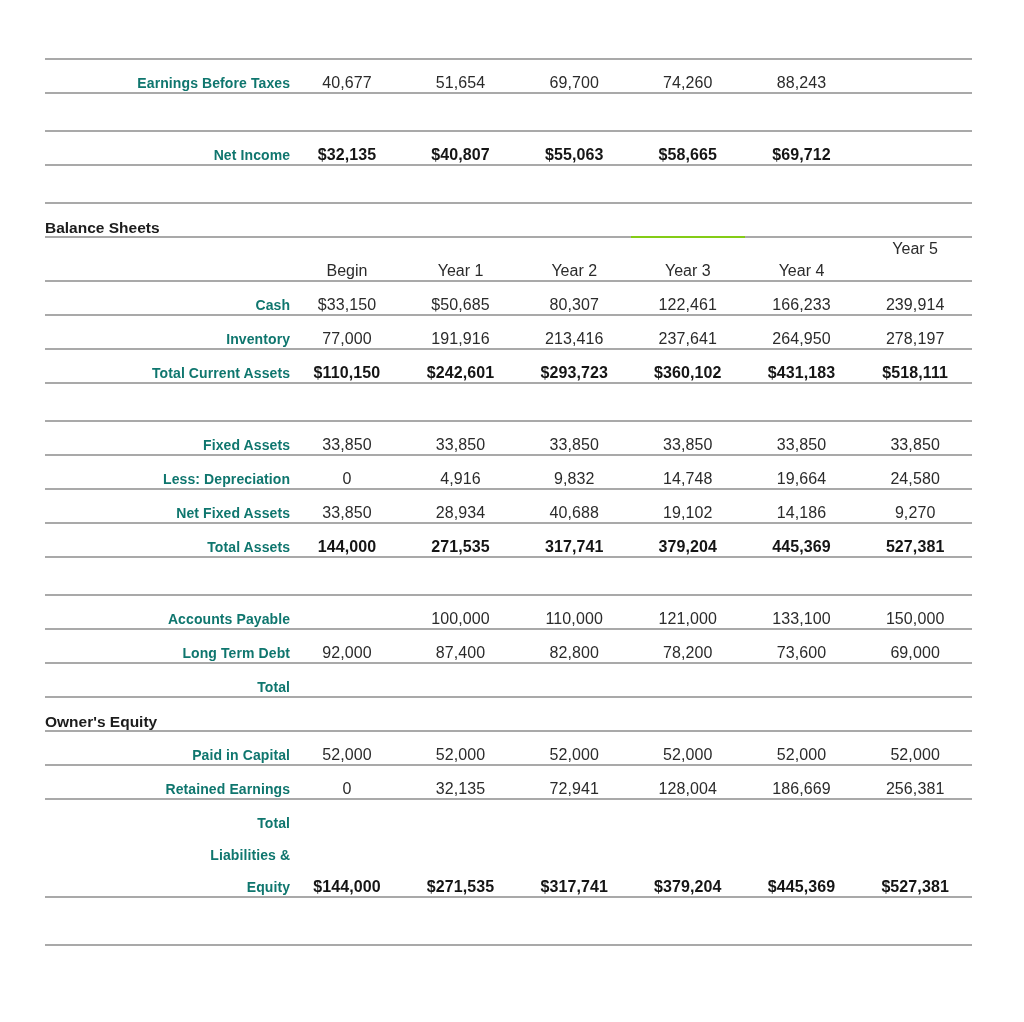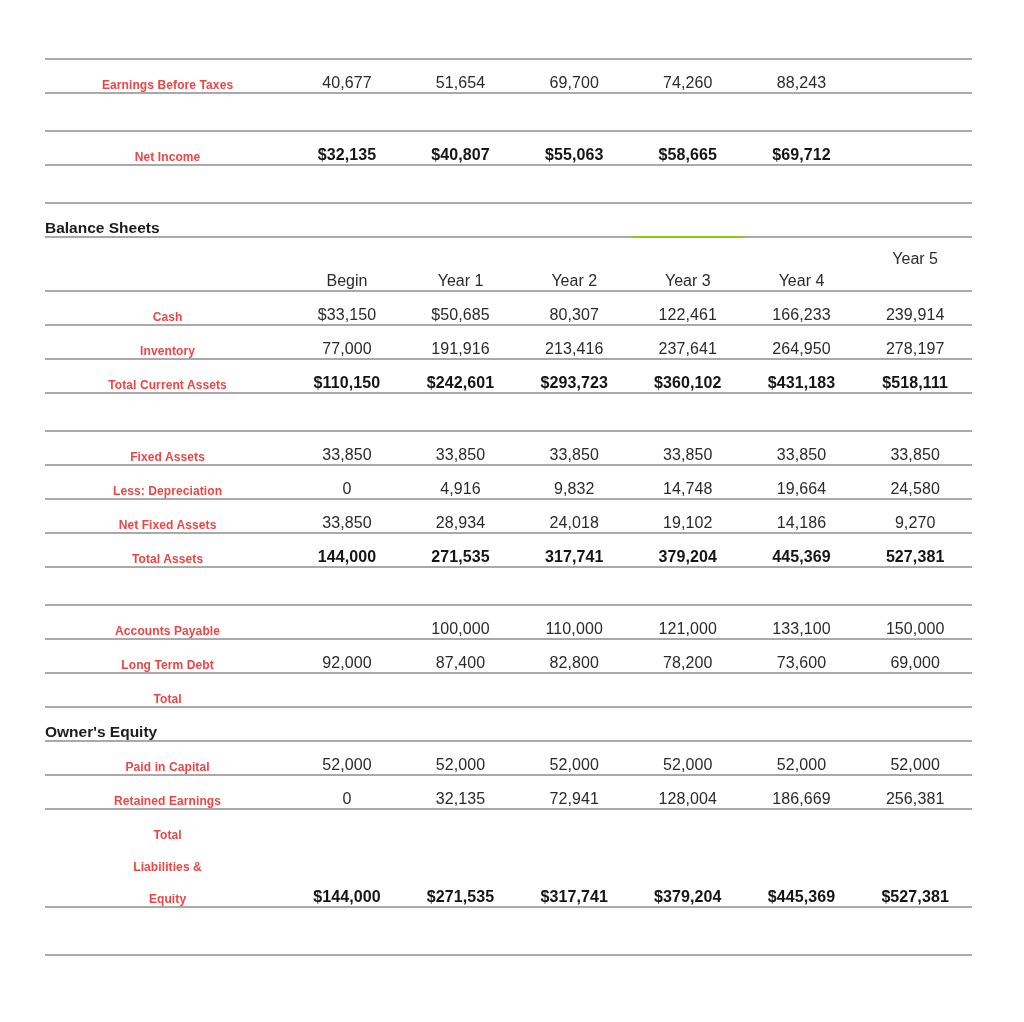--- a/index.html
+++ b/index.html
@@ -38,24 +38,24 @@
     padding: 0;
     vertical-align: bottom;
     border-top: 2px solid #a9a9a9;
     border-bottom: none;
     height: 32px;
     line-height: 1.12;
   }
 
   
   td.label {
-    text-align: center;
-    font-size: 12px;
+    text-align: right;
+    font-size: 14px;
     font-weight: bold;
-    color: #ef4444;
+    color: #0f766e;
     padding-left: 8px;
     padding-bottom: 3px;
     letter-spacing: 0.1px;
   }
 
   
   td.num {
     text-align: center;
     font-size: 16px;
     font-weight: normal;
@@ -73,21 +73,21 @@
   td.colhead {
     text-align: center;
     font-size: 16px;
     font-weight: normal;
     color: #2b2b2b;
     padding-bottom: 4px;
     border-top: none;
   }
   td.colhead.raised {
     vertical-align: top;
-    padding-top: 12px;
+    padding-top: 2px;
     padding-bottom: 0;
   }
 
   
   tr.norule > td { border-top: none; }
 
   
   tr.spacer > td {
     height: 36px;
     border-top: 2px solid #a9a9a9;
@@ -255,21 +255,21 @@
         <td class="num">9,832</td>
         <td class="num">14,748</td>
         <td class="num">19,664</td>
         <td class="num">24,580</td>
       </tr>
 
       <tr>
         <td class="label">Net Fixed Assets</td>
         <td class="num">33,850</td>
         <td class="num">28,934</td>
-        <td class="num">24,018</td>
+        <td class="num">40,688</td>
         <td class="num">19,102</td>
         <td class="num">14,186</td>
         <td class="num">9,270</td>
       </tr>
 
       <tr>
         <td class="label">Total Assets</td>
         <td class="num bold">144,000</td>
         <td class="num bold">271,535</td>
         <td class="num bold">317,741</td>

